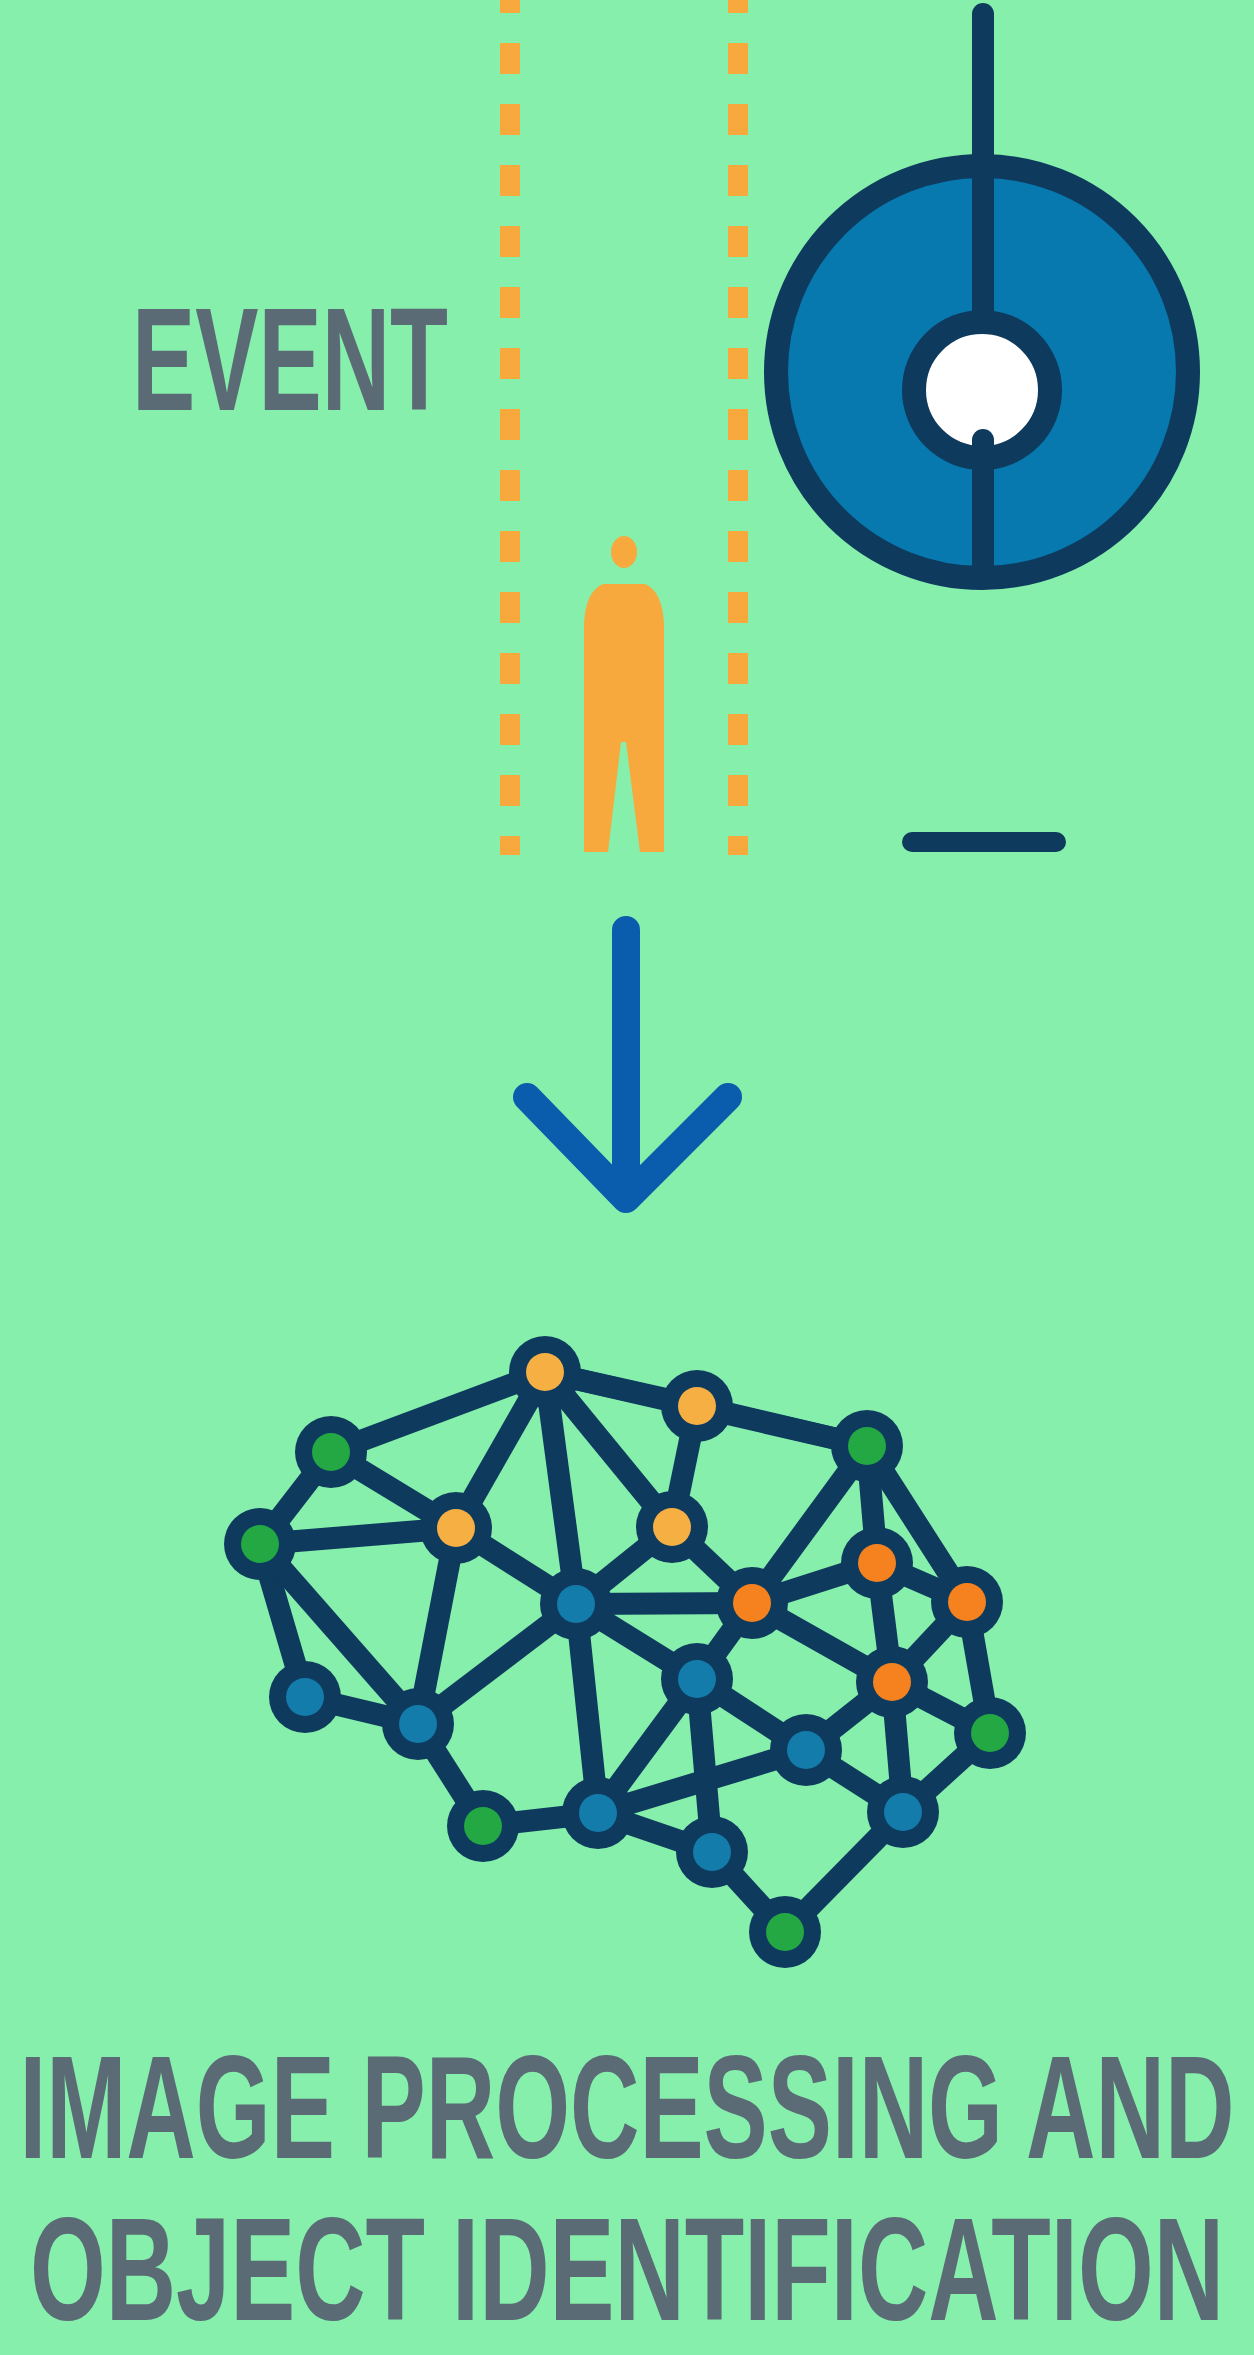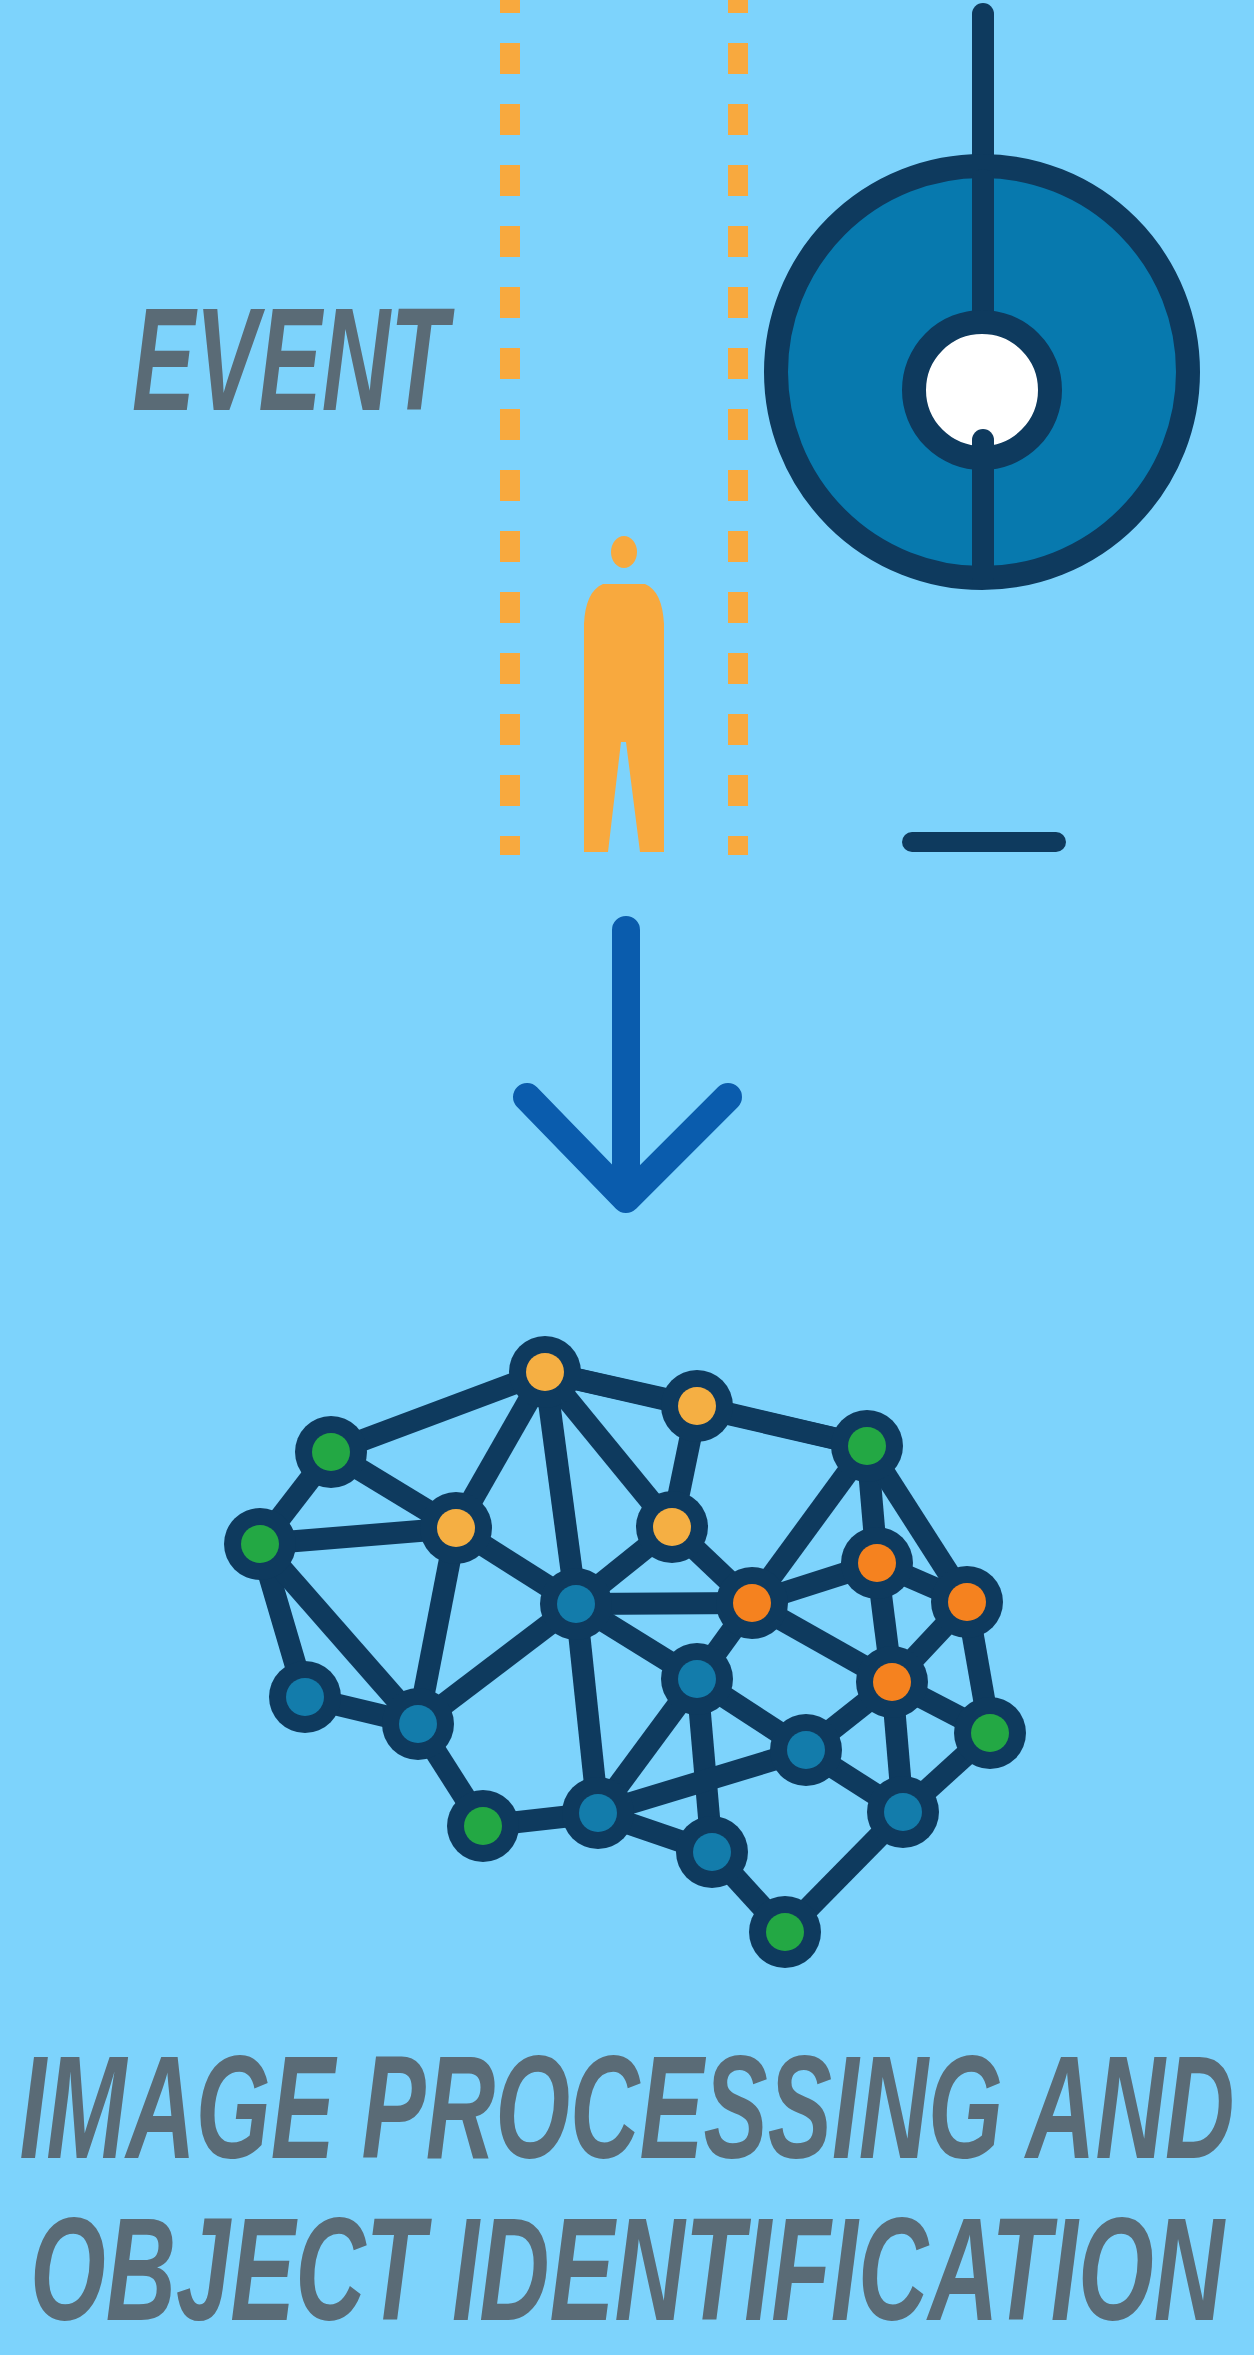--- a/index.html
+++ b/index.html
@@ -1,16 +1,16 @@
 <!DOCTYPE html>
 <html style="--navy: #0E3A5E; --medblue: #0779AE; --nodeblue: #137CAB; --green: #23A844; --orange: #F5821F; --yellow: #F5AF43; --amber: #F8A93E; --arrowblue: #0A5CAD; --slate: #5A6B76; --background: #FFFFFF;"><head>
 <meta charset="utf-8">
 <style>
   html,body{margin:0;padding:0;background:#ffffff;}
-  #stage{width:1254px;height:2355px;position:relative;background:#7dd3fc;font-style:italic;}
+  #stage{width:1254px;height:2355px;position:relative;background:#86efac;}
   svg{display:block;}
   .headline{
     font-family:"Liberation Sans", sans-serif;
     font-weight:700;
     fill:var(--slate,#5A6B76);
   }
 </style>
 </head>
 <body>
 

